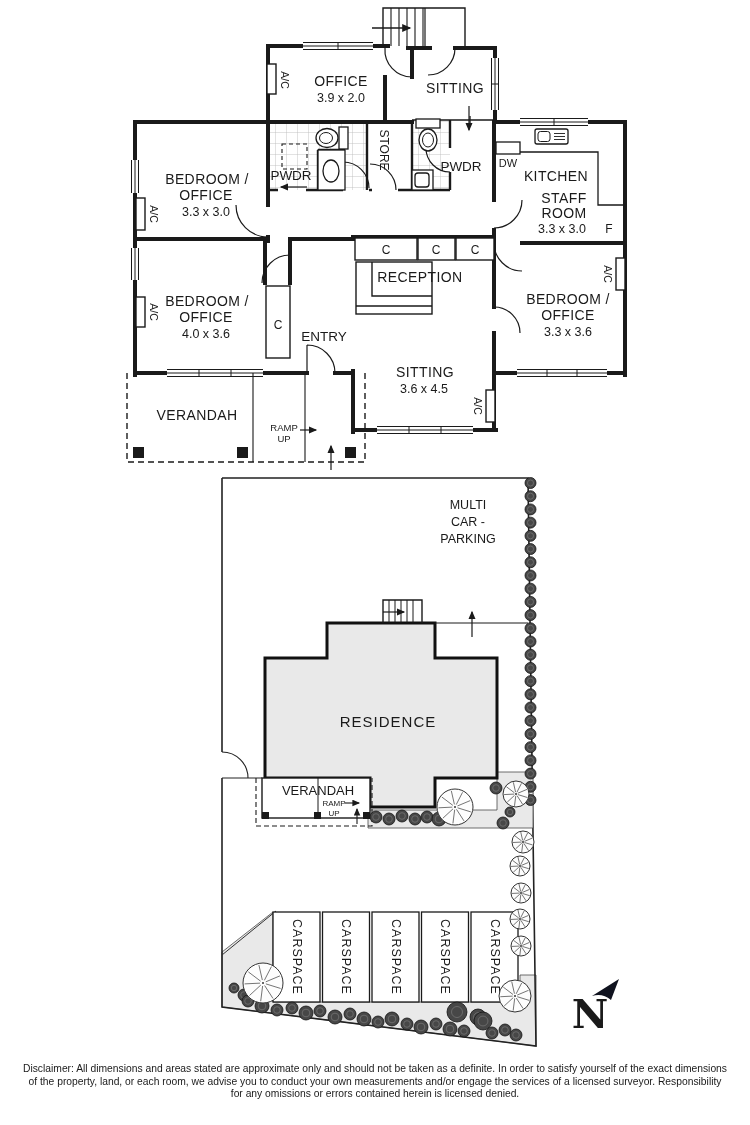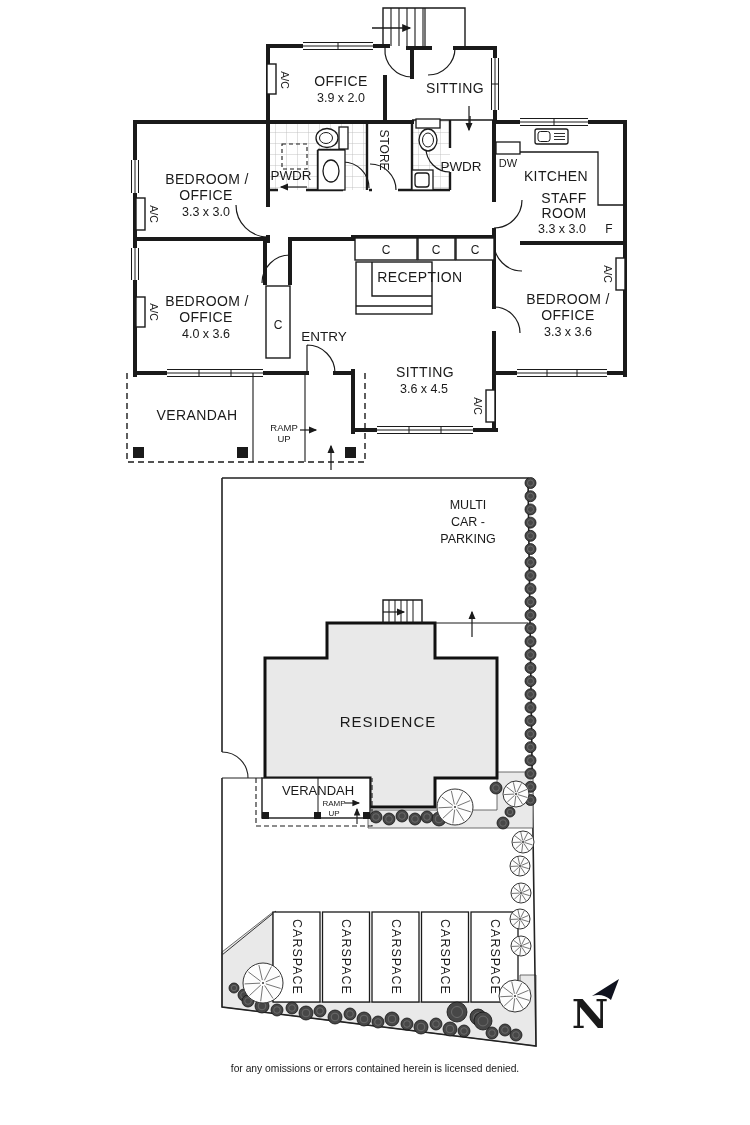--- a/index.html
+++ b/index.html
@@ -508,15 +508,17 @@
         </g>
 
     <g>
       <path d="M592,996 L619,979 L611,1000 C605,994.5 598,994 592,996 Z" fill="#10131f"></path>
       <text class="north-n" x="590" y="1028" text-anchor="middle" fill="#10131f">N</text>
     </g>
   </g>
 </svg>
 
 <div class="disclaimer">
+  <div>Disclaimer: All dimensions and areas stated are approximate only and should not be taken as a definite. In order to satisfy yourself of the exact dimensions</div>
+  <div>of the property, land, or each room, we advise you to conduct your own measurements and/or engage the services of a licensed surveyor. Responsibility</div>
   <div>for any omissions or errors contained herein is licensed denied.</div>
 </div>
 </div>
 
 </body></html>

